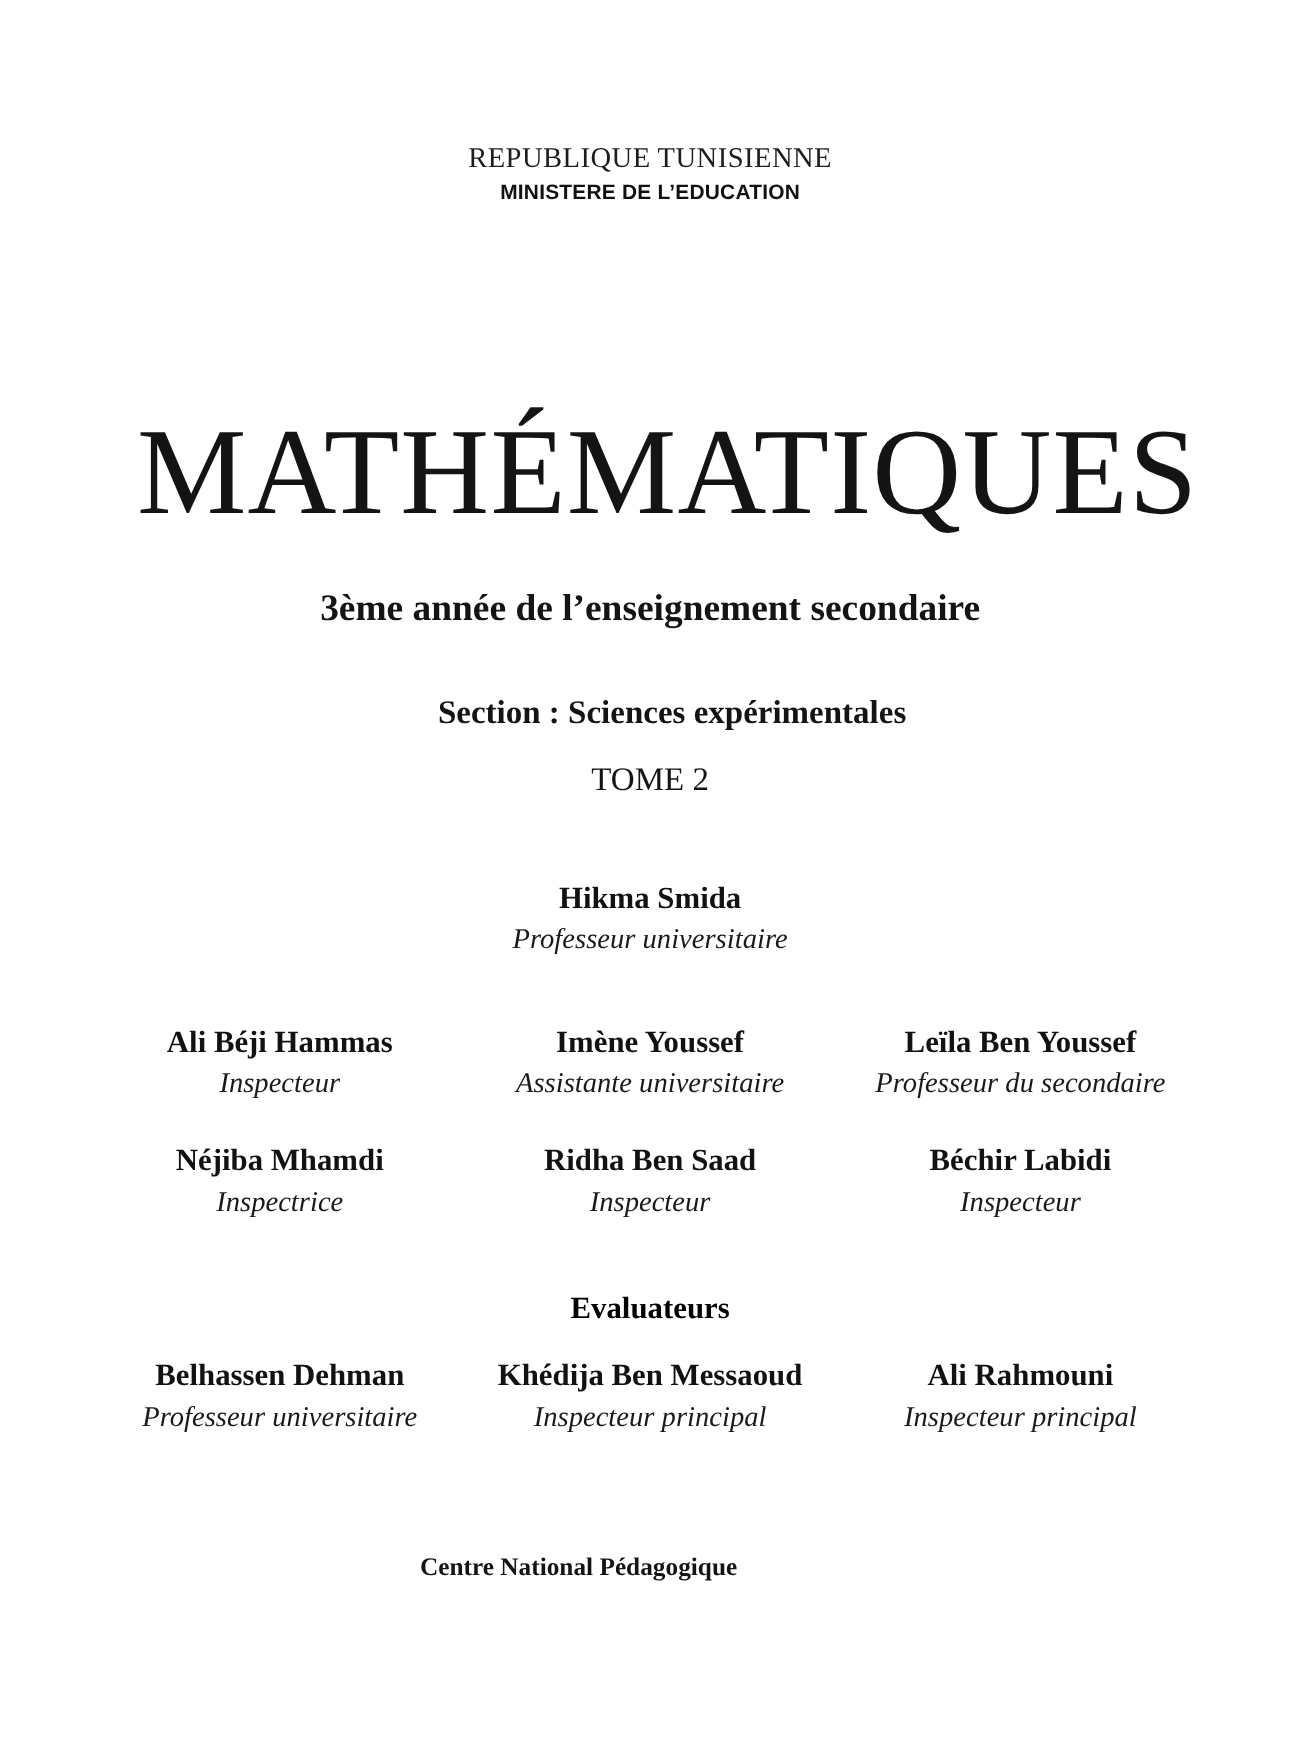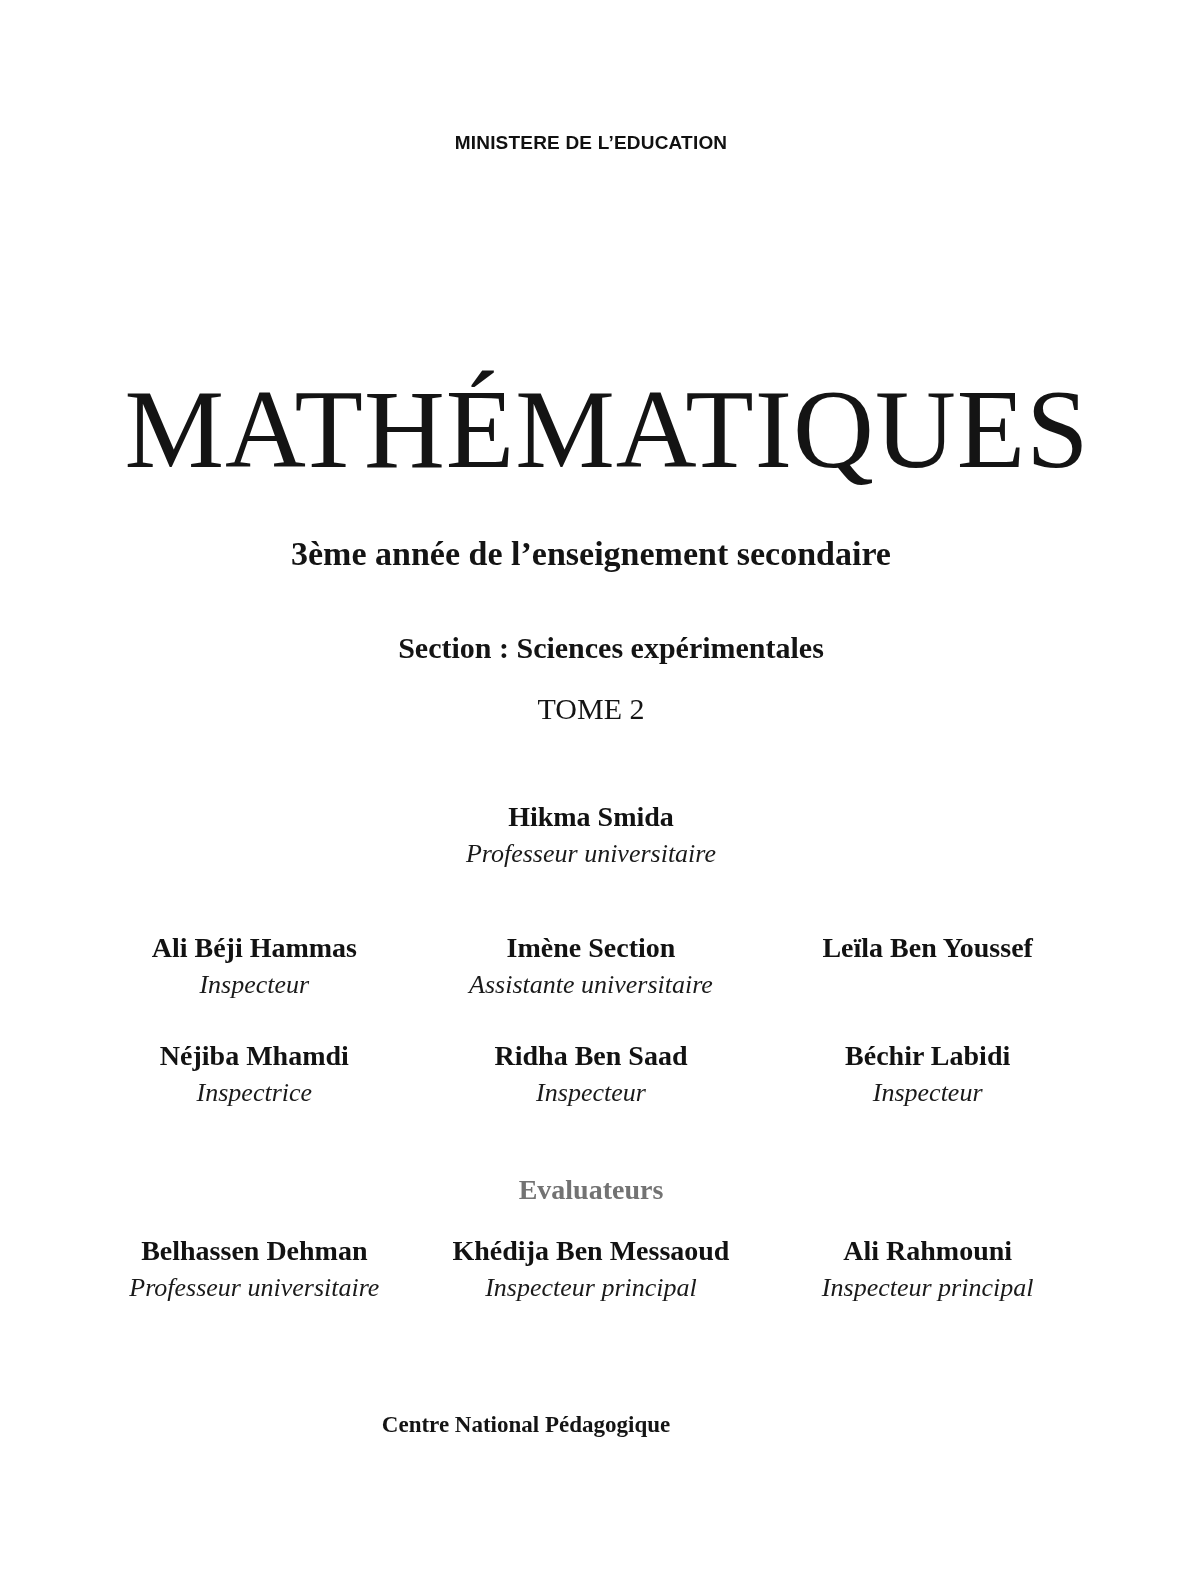--- a/index.html
+++ b/index.html
@@ -136,21 +136,21 @@
   }
   .person-cell {
     text-align: center;
   }
 
   .evaluators-heading {
     text-align: center;
     font-family: "Liberation Serif", "DejaVu Serif", serif;
     font-weight: bold;
     font-size: 28px;
-    color: #737373;
+    color: #000000;
     margin-top: 64px;
     margin-bottom: 28px;
   }
 
   
   .publisher {
     position: absolute;
     top: 1412px;
     left: 0;
     width: 1052px;
@@ -160,20 +160,21 @@
     font-size: 23px;
     color: #141414;
   }
 </style>
 </head>
 <body>
 
 <div class="page">
 
   <div class="masthead">
+    <div class="country-line">REPUBLIQUE TUNISIENNE</div>
     <div class="ministry-line">MINISTERE DE L’EDUCATION</div>
   </div>
 
   <h1 class="main-title">MATHÉMATIQUES</h1>
 
   <div class="subtitle-block">
     <div class="level-line">3ème année de l’enseignement secondaire</div>
     <div class="section-line">Section : Sciences expérimentales</div>
     <div class="tome-line">TOME 2</div>
   </div>
@@ -184,25 +185,26 @@
       <div class="person-name">Hikma Smida</div>
       <div class="person-role">Professeur universitaire</div>
     </div>
 
     <div class="person-grid">
       <div class="person-cell">
         <div class="person-name">Ali Béji Hammas</div>
         <div class="person-role">Inspecteur</div>
       </div>
       <div class="person-cell">
-        <div class="person-name">Imène Section</div>
+        <div class="person-name">Imène Youssef</div>
         <div class="person-role">Assistante universitaire</div>
       </div>
       <div class="person-cell">
         <div class="person-name">Leïla Ben Youssef</div>
+        <div class="person-role">Professeur du secondaire</div>
       </div>
       <div class="person-cell">
         <div class="person-name">Néjiba Mhamdi</div>
         <div class="person-role">Inspectrice</div>
       </div>
       <div class="person-cell">
         <div class="person-name">Ridha Ben Saad</div>
         <div class="person-role">Inspecteur</div>
       </div>
       <div class="person-cell">

